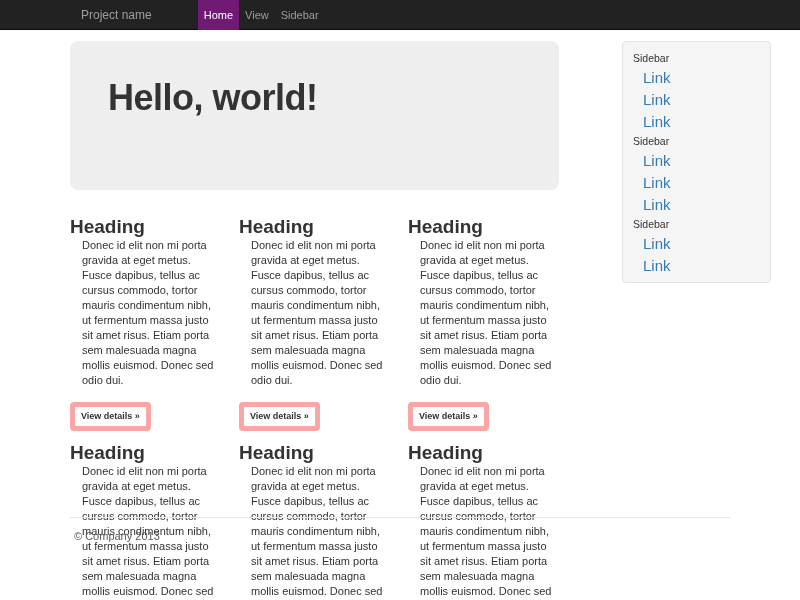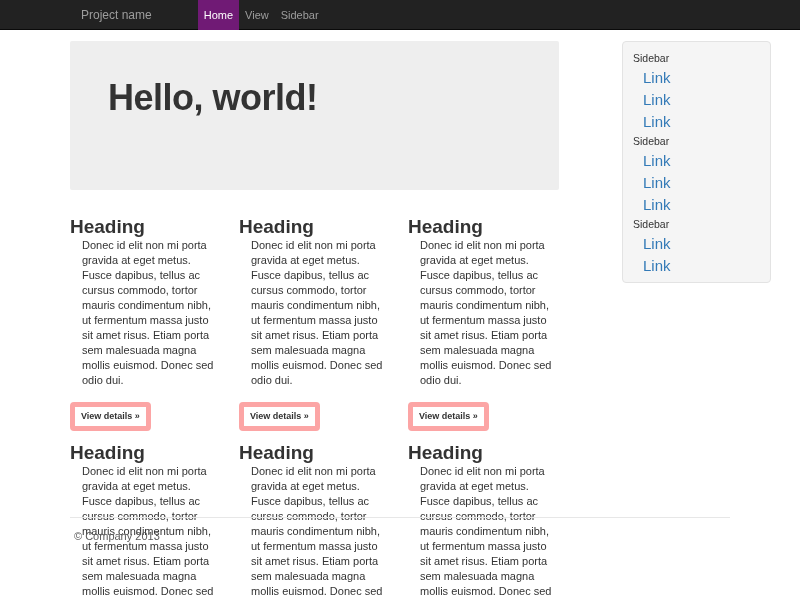--- a/index.html
+++ b/index.html
@@ -20,21 +20,21 @@
   }
   .nav-menu{display:flex;margin:0;padding:0;list-style:none;}
   .nav-menu a{
     display:block;line-height:30px;padding:0 6px;font-size:11px;
     color:#9d9d9d;text-decoration:none;white-space:nowrap;
   }
   .nav-menu a.active{background:#701a75;color:#fff;margin-left:43px;}
   
   .jumbotron{
     position:absolute;left:70px;top:41px;width:489px;height:149px;
-    background:#eee;border-radius:2px;box-sizing:border-box;
+    background:#eee;border-radius:8px;box-sizing:border-box;
     padding:36px 30px 0 38px;
   }
   .jumbotron h1{
     margin:0;font-size:36px;line-height:41px;font-weight:bold;
     color:#333;letter-spacing:-0.5px;
   }
   .jumbotron p{
     margin:6px 0 0;font-size:11.5px;line-height:19px;color:#5a5a5a;width:412px;
   }
   

